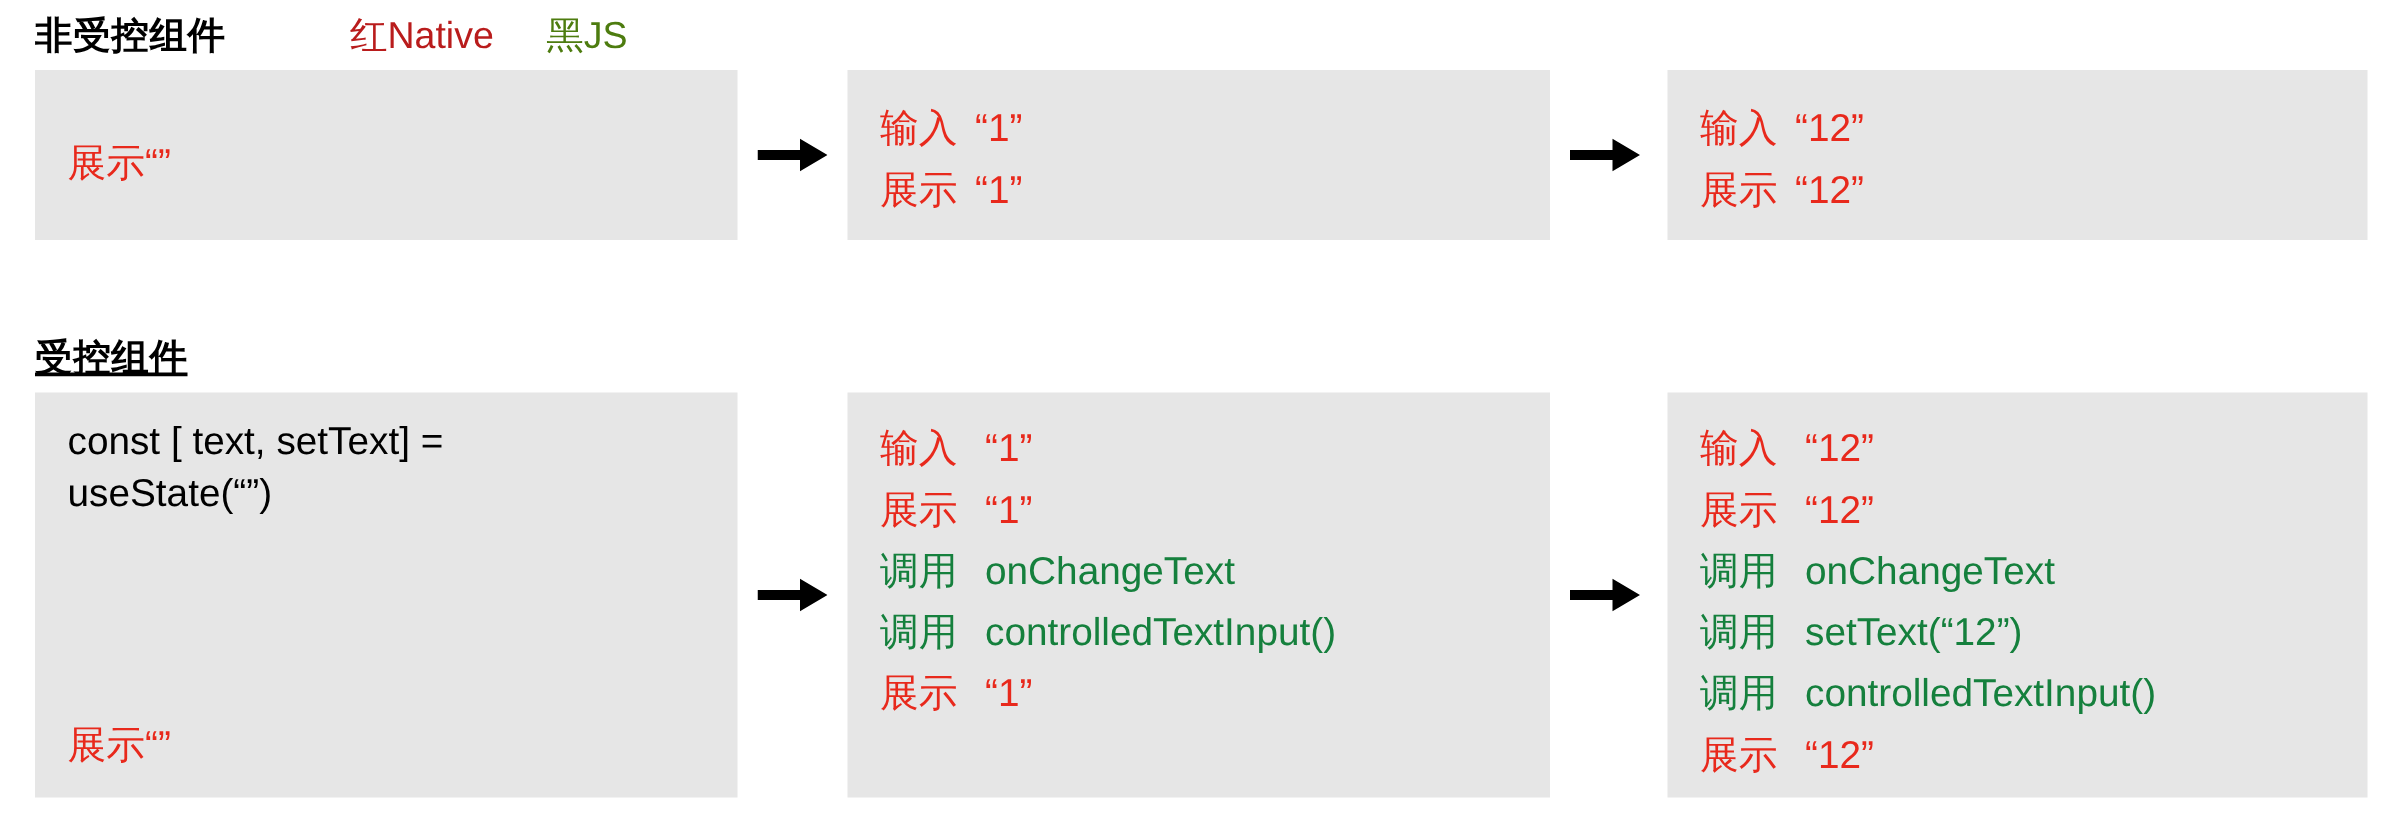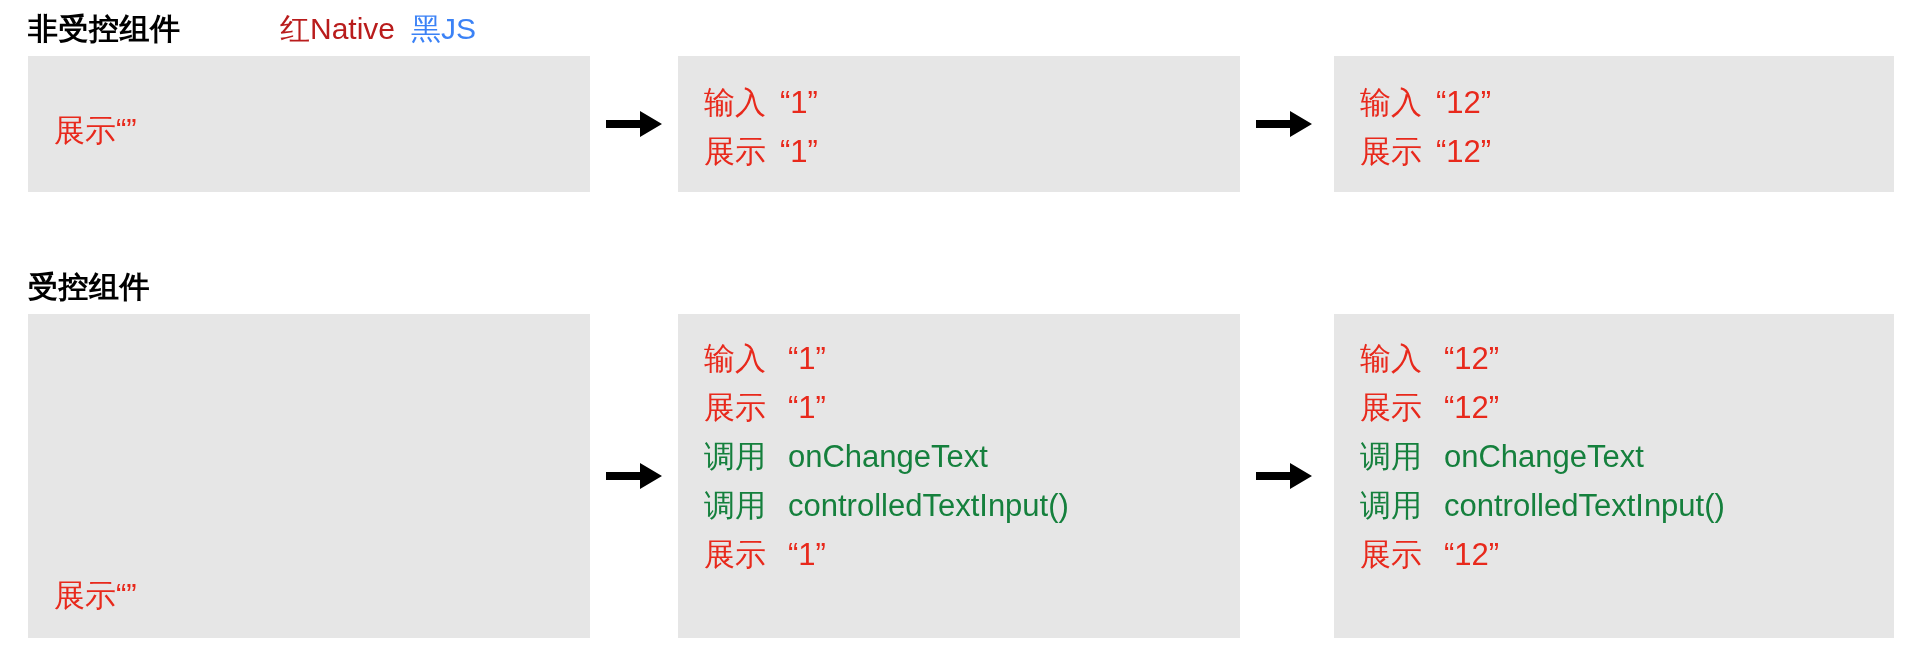--- a/index.html
+++ b/index.html
@@ -32,21 +32,21 @@
     line-height: 1;
   }
   .legend {
     position: absolute;
     font-size: 30px;
     font-weight: normal;
     white-space: nowrap;
     line-height: 1;
   }
   .legend .seg-red { color: #b91c1c; }
-  .legend .seg-black { color: #3b82f6; }
+  .legend .seg-black { color: #4d7c0f; margin-left: 26px; }
   .legend .gap { display: inline-block; width: 16px; }
 
   
   .panel {
     position: absolute;
     background: #E6E6E6;
     box-sizing: border-box;
   }
 
   .line {
@@ -156,23 +156,25 @@
     <div class="toprow-text">
       <div class="line red">
         <span class="lbl">输入</span><span class="val">“12”</span>
       </div>
       <div class="line red">
         <span class="lbl">展示</span><span class="val">“12”</span>
       </div>
     </div>
   </div>
 
-  <div class="section-title" style="left:28px; top:272px;">受控组件</div>
+  <div class="section-title" style="left:28px; top:272px;text-decoration:underline;">受控组件</div>
 
   <div class="panel" style="left:28px; top:314px; width:562px; height:324px;">
+    <div class="code-block">const [ text, setText]  =
+useState(“”)</div>
     <div class="code-foot">展示“”</div>
   </div>
 
   <div class="arrow" style="left:606px; top:459px;">
     <svg width="56" height="34" viewBox="0 0 56 34" aria-hidden="true">
       <path d="M0 13 H34 V4 L56 17 L34 30 V21 H0 Z" fill="#000000"></path>
     </svg>
   </div>
 
   <div class="panel" style="left:678px; top:314px; width:562px; height:324px;">
@@ -206,20 +208,23 @@
       <div class="line red">
         <span class="lbl">输入</span><span class="val">“12”</span>
       </div>
       <div class="line red">
         <span class="lbl">展示</span><span class="val">“12”</span>
       </div>
       <div class="line">
         <span class="lbl">调用</span><span class="val">onChangeText</span>
       </div>
       <div class="line">
+        <span class="lbl">调用</span><span class="val">setText(“12”)</span>
+      </div>
+      <div class="line">
         <span class="lbl">调用</span><span class="val">controlledTextInput()</span>
       </div>
       <div class="line red">
         <span class="lbl">展示</span><span class="val">“12”</span>
       </div>
     </div>
   </div>
 
 </div>
 

